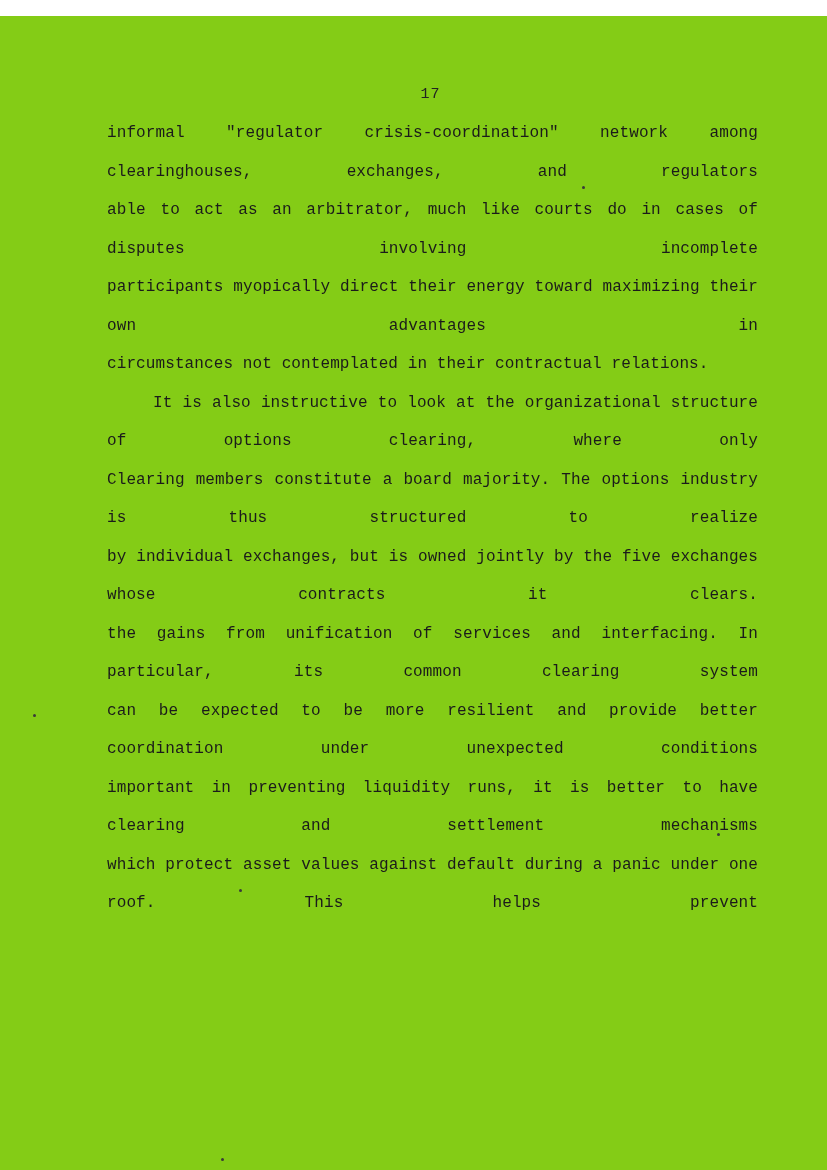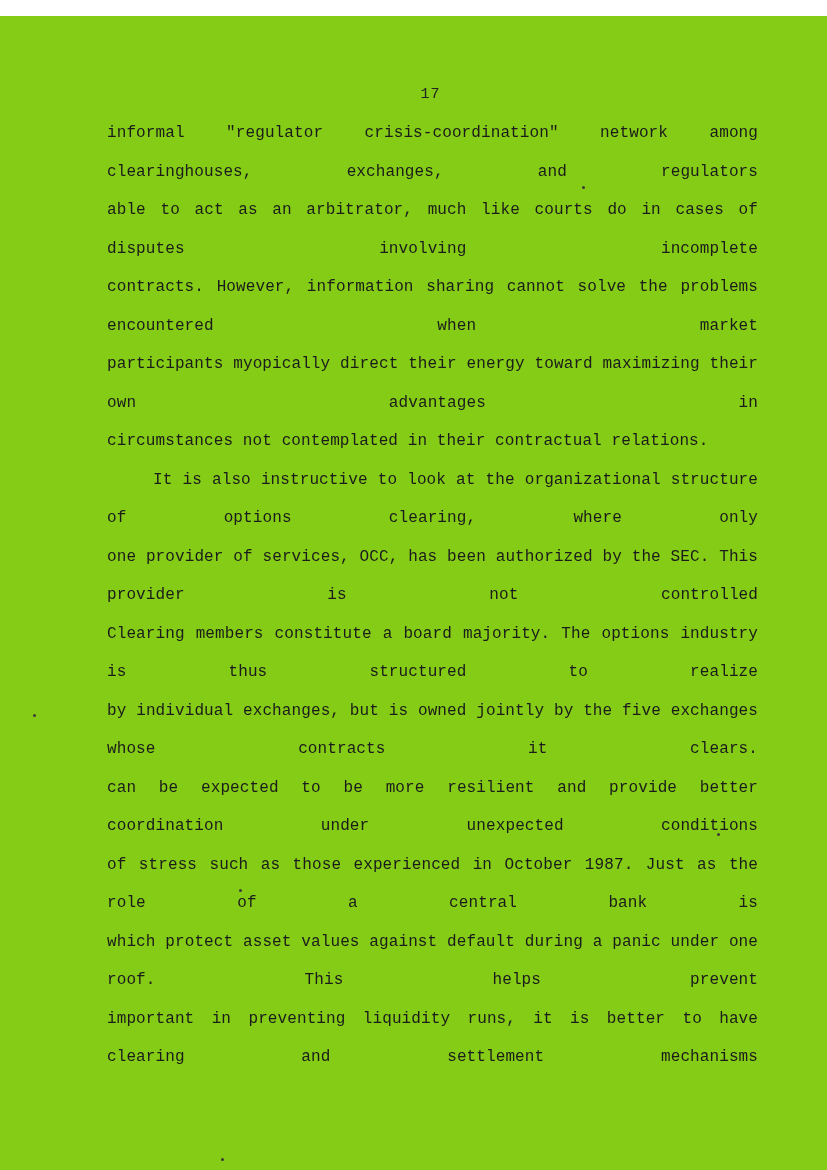--- a/index.html
+++ b/index.html
@@ -60,34 +60,32 @@
 
 <div class="page">
 
   <div class="page-number">17</div>
 
   <div class="text-block">
 
     <div class="paragraph">
       <div class="line">informal "regulator crisis-coordination" network among clearinghouses, exchanges, and regulators</div>
       <div class="line">able to act as an arbitrator, much like courts do in cases of disputes involving incomplete</div>
-      <div class="line">contracts. However, information sharing cannot solve the problems encountered when market</div>
       <div class="line">participants myopically direct their energy toward maximizing their own advantages in</div>
       <div class="line last">circumstances not contemplated in their contractual relations.</div>
     </div>
 
     <div class="paragraph">
       <div class="line indent">It is also instructive to look at the organizational structure of options clearing, where only</div>
-      <div class="line">one provider of services, OCC, has been authorized by the SEC.  This provider is not controlled</div>
       <div class="line">Clearing members constitute a board majority. The options industry is thus structured to realize</div>
       <div class="line">by individual exchanges, but is owned jointly by the five exchanges whose contracts it clears.</div>
+      <div class="line">the gains from unification of services and interfacing. In particular, its common clearing system</div>
       <div class="line">can be expected to be more resilient and provide better coordination under unexpected conditions</div>
-      <div class="line">of stress such as those experienced in October 1987. Just as the role of a central bank is</div>
+      <div class="line">important in preventing liquidity runs, it is better to have clearing and settlement mechanisms</div>
       <div class="line">which protect asset values against default during a panic under one roof. This helps prevent</div>
-      <div class="line">important in preventing liquidity runs, it is better to have clearing and settlement mechanisms</div>
     </div>
 
   </div>
 
   <div class="dot" style="left:582px; top:170px;"></div>
   <div class="dot" style="left:33px;  top:698px;"></div>
   <div class="dot" style="left:717px; top:817px;"></div>
   <div class="dot" style="left:239px; top:873px;"></div>
   <div class="dot" style="left:221px; top:1142px;"></div>
 

